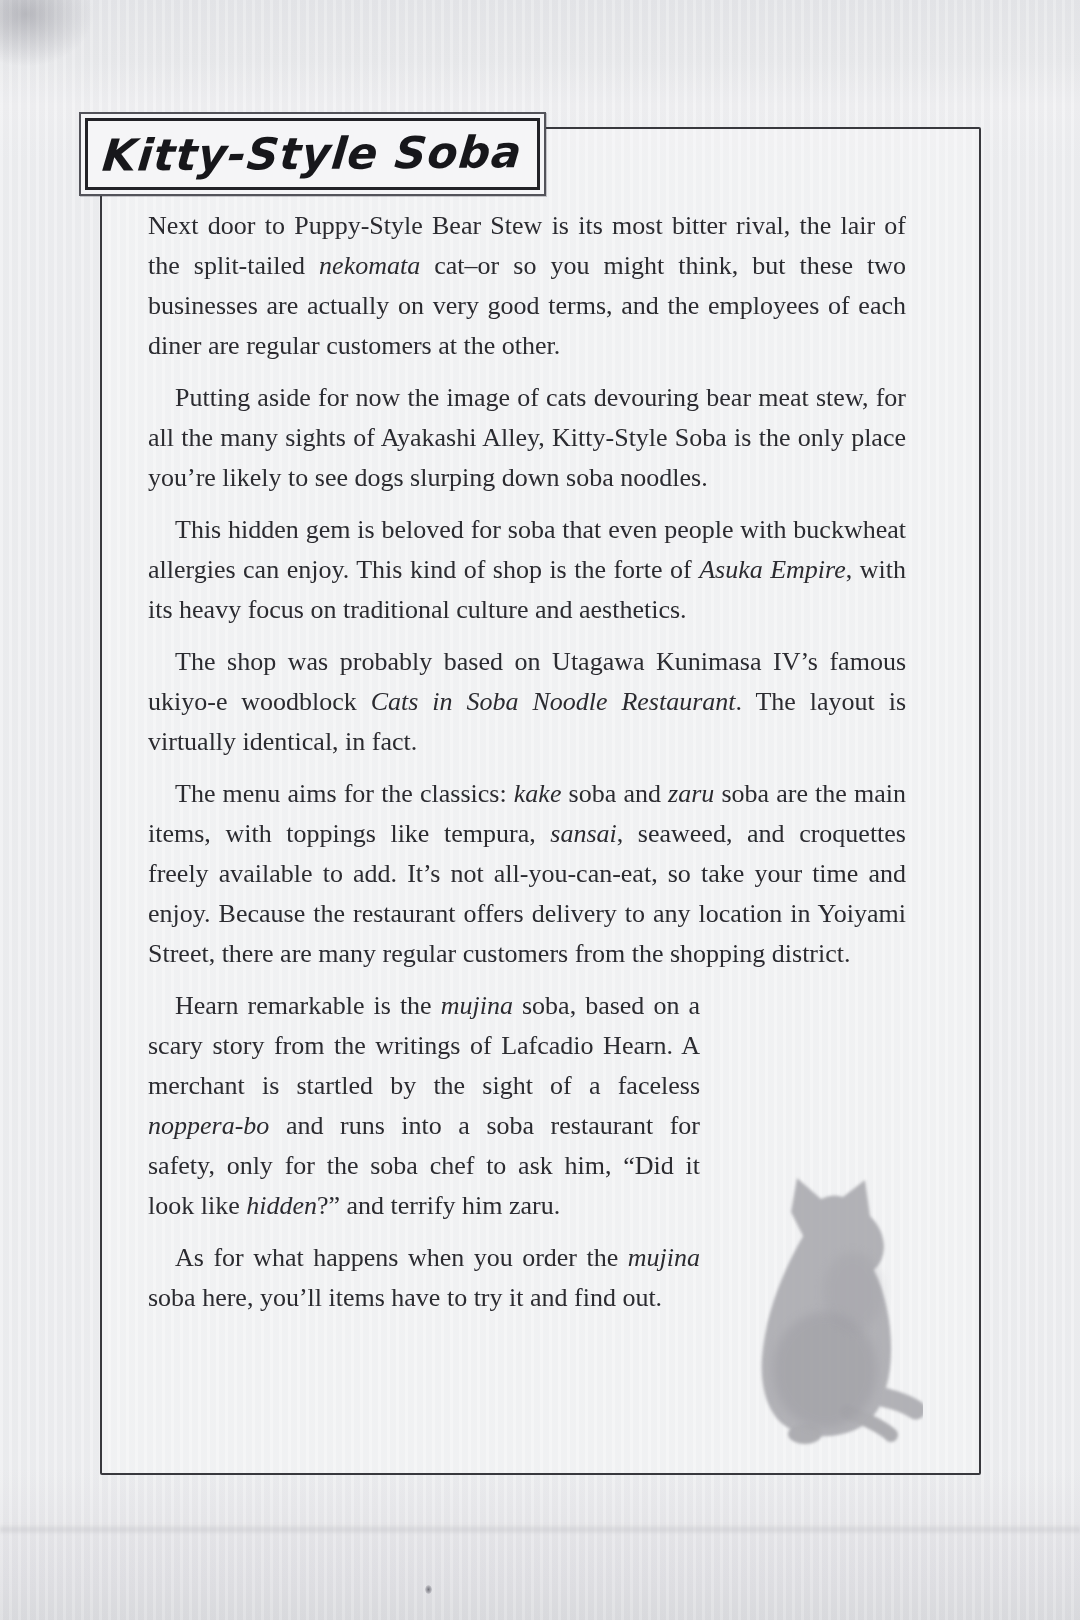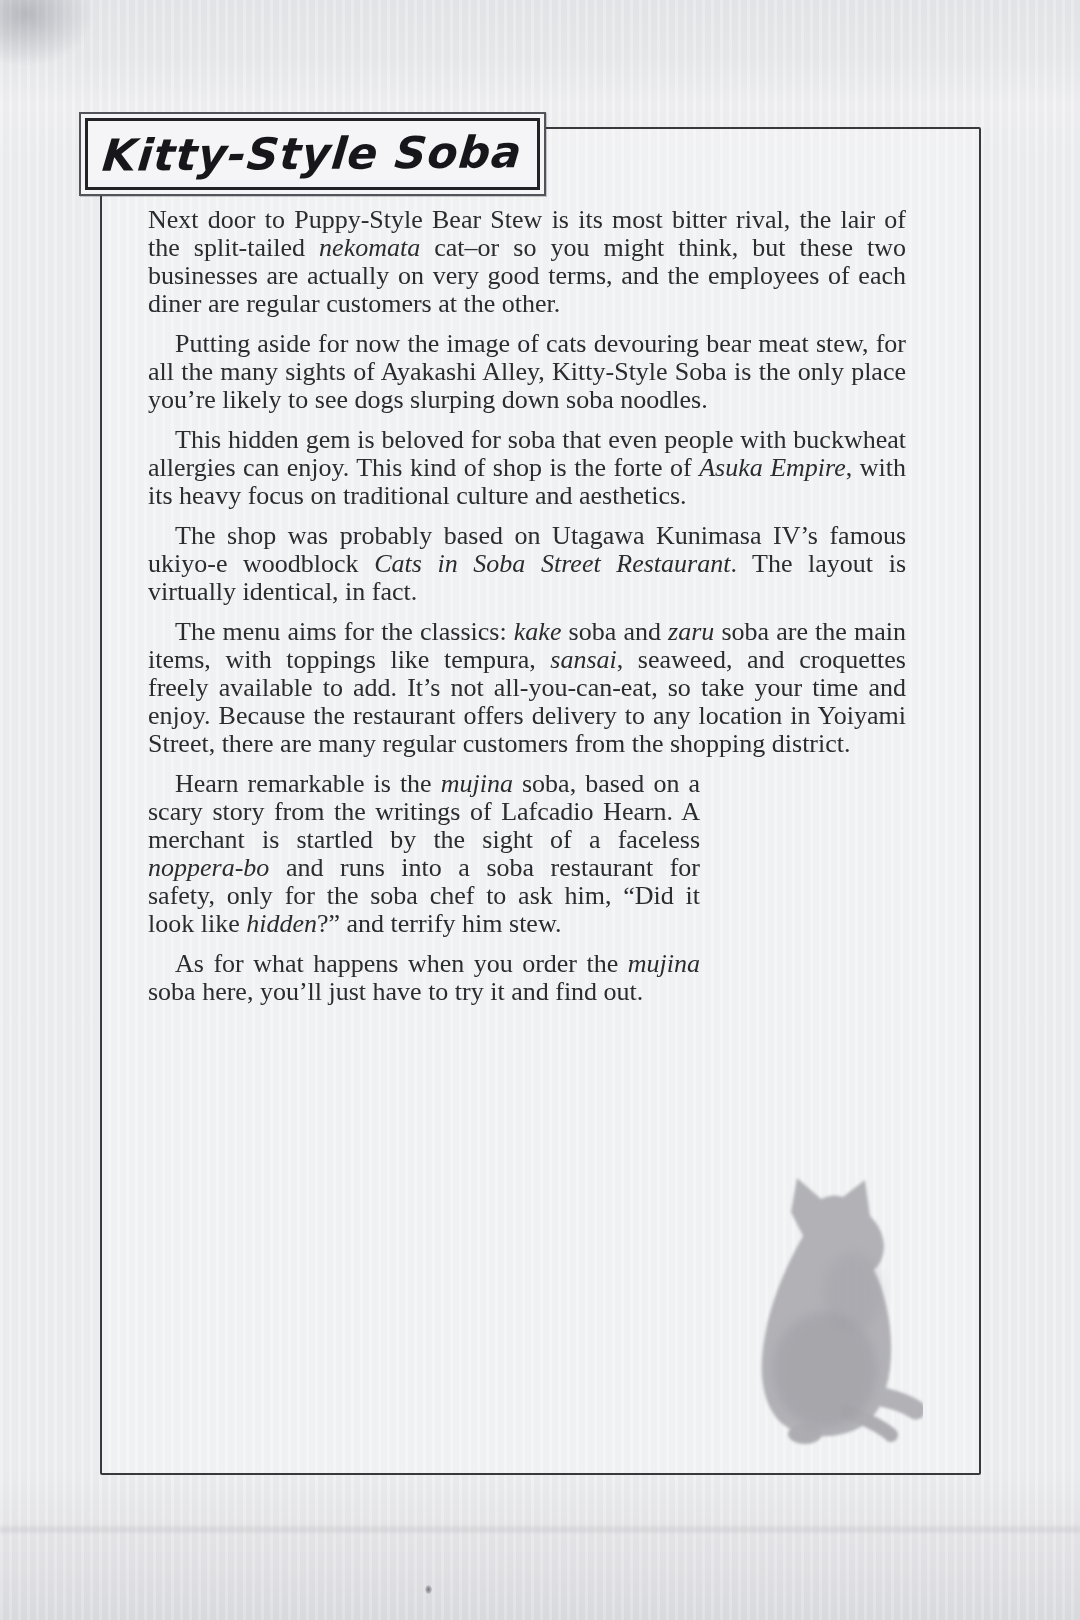--- a/index.html
+++ b/index.html
@@ -53,21 +53,21 @@
     font-style:italic;font-weight:bold;
     font-size:44px;line-height:1;
     letter-spacing:1px;
     color:#17171b;
     transform:skewX(-6deg) rotate(-0.5deg);
     white-space:nowrap;
   }
   .text-column{
     position:absolute;left:148px;top:206px;width:758px;height:1240px;
     color:var(--ink);
-    font-size:26px;line-height:28px;
+    font-size:26px;line-height:40px;
   }
   .para{
     margin:0 0 11px 0;
     text-align:justify;
   }
   .para.indent{text-indent:27px;margin-top:12px;}
   .para em{font-style:italic;}
   .cat-float{
     float:right;
     width:202px;height:232px;
@@ -98,25 +98,25 @@
   <div class="title-box">
     <div class="title-inner">
       <span class="title-text">Kitty-Style Soba</span>
     </div>
   </div>
 
   <div class="text-column">
       <p class="para"><span>Next door to Puppy-Style Bear Stew is its most bitter rival, the lair of the split-tailed </span><em>nekomata</em><span> cat–or so you might think, but these two businesses are actually on very good terms, and the employees of each diner are regular customers at the other.</span></p>
       <p class="para indent"><span>Putting aside for now the image of cats devouring bear meat stew, for all the many sights of Ayakashi Alley, Kitty-Style Soba is the only place you’re likely to see dogs slurping down soba noodles.</span></p>
       <p class="para indent"><span>This hidden gem is beloved for soba that even people with buckwheat allergies can enjoy. This kind of shop is the forte of </span><em>Asuka Empire</em><span>, with its heavy focus on traditional culture and aesthetics.</span></p>
-      <p class="para indent"><span>The shop was probably based on Utagawa Kunimasa IV’s famous ukiyo-e woodblock </span><em>Cats in Soba Street Restaurant</em><span>. The layout is virtually identical, in fact.</span></p>
+      <p class="para indent"><span>The shop was probably based on Utagawa Kunimasa IV’s famous ukiyo-e woodblock </span><em>Cats in Soba Noodle Restaurant</em><span>. The layout is virtually identical, in fact.</span></p>
       <p class="para indent"><span>The menu aims for the classics: </span><em>kake</em><span> soba and </span><em>zaru</em><span> soba are the main items, with toppings like tempura, </span><em>sansai</em><span>, seaweed, and croquettes freely available to add. It’s not all-you-can-eat, so take your time and enjoy. Because the restaurant offers delivery to any location in Yoiyami Street, there are many regular customers from the shopping district.</span></p>
       <div class="cat-float"></div>
-      <p class="para indent"><span>Hearn remarkable is the </span><em>mujina</em><span> soba, based on a scary story from the writings of Lafcadio Hearn. A merchant is startled by the sight of a faceless </span><em>noppera-bo</em><span> and runs into a soba restaurant for safety, only for the soba chef to ask him, “Did it look like </span><em>hidden</em><span>?” and terrify him stew.</span></p>
-      <p class="para indent"><span>As for what happens when you order the </span><em>mujina</em><span> soba here, you’ll just have to try it and find out.</span></p>
+      <p class="para indent"><span>Hearn remarkable is the </span><em>mujina</em><span> soba, based on a scary story from the writings of Lafcadio Hearn. A merchant is startled by the sight of a faceless </span><em>noppera-bo</em><span> and runs into a soba restaurant for safety, only for the soba chef to ask him, “Did it look like </span><em>hidden</em><span>?” and terrify him zaru.</span></p>
+      <p class="para indent"><span>As for what happens when you order the </span><em>mujina</em><span> soba here, you’ll items have to try it and find out.</span></p>
     </div>
 
   <svg class="cat-svg" viewBox="0 0 190 280" xmlns="http://www.w3.org/2000/svg">
     <defs>
       <filter id="wc" x="-20%" y="-20%" width="140%" height="140%">
         <feGaussianBlur stdDeviation="1.6"></feGaussianBlur>
       </filter>
       <filter id="wc2" x="-40%" y="-40%" width="180%" height="180%">
         <feGaussianBlur stdDeviation="5"></feGaussianBlur>
       </filter>

